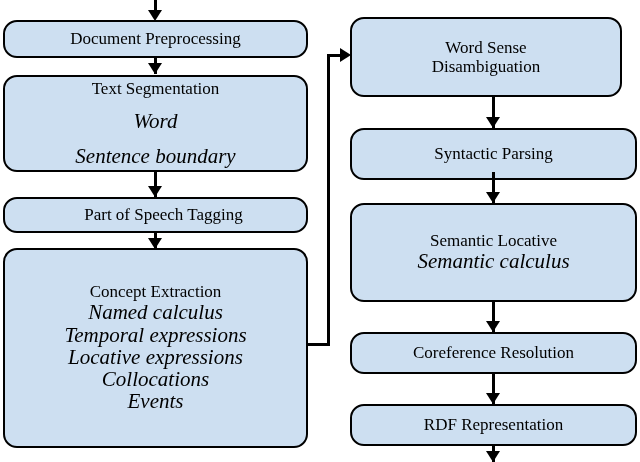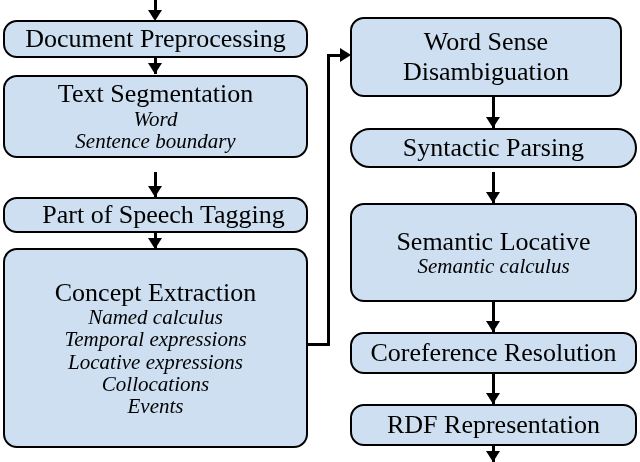--- a/index.html
+++ b/index.html
@@ -23,21 +23,21 @@
     border-radius: 14px;
     display: flex;
     flex-direction: column;
     align-items: center;
     justify-content: center;
     color: #000000;
     text-align: center;
     line-height: 1.06;
   }
   .title {
-    font-size: 26px;
+    font-size: 17px;
     font-style: normal;
     white-space: nowrap;
   }
   .sub {
     font-size: 21px;
     font-style: italic;
     white-space: nowrap;
   }
   .two-line .title {
     line-height: 1.14;
@@ -78,21 +78,21 @@
   <div class="vline" style="left:154px; top:0px; height:14px;"></div>
   <div class="arrow-down" style="left:148px; top:10px;"></div>
 
   <div class="node" style="left:3px; top:20px; width:305px; height:38px;">
     <div class="title">Document Preprocessing</div>
   </div>
 
   <div class="vline" style="left:154px; top:58px; height:16px;"></div>
   <div class="arrow-down" style="left:148px; top:63px;"></div>
 
-  <div class="node" style="left:3px; top:75px; width:305px; height:83px;">
+  <div class="node" style="left:3px; top:75px; width:305px; height:97px;gap:12px;">
     <div class="title">Text Segmentation</div>
     <div class="sub">Word</div>
     <div class="sub">Sentence boundary</div>
   </div>
 
   <div class="vline" style="left:154px; top:172px; height:25px;"></div>
   <div class="arrow-down" style="left:148px; top:186px;"></div>
 
   <div class="node" style="left:3px; top:197px; width:305px; height:36px;padding-left:16px;">
     <div class="title">Part of Speech Tagging</div>
@@ -116,21 +116,21 @@
   <div class="arrow-right" style="left:340px; top:48px;"></div>
 
   <div class="node two-line" style="left:350px; top:17px; width:272px; height:80px;">
     <div class="title">Word Sense</div>
     <div class="title">Disambiguation</div>
   </div>
 
   <div class="vline" style="left:492px; top:97px; height:31px;"></div>
   <div class="arrow-down" style="left:486px; top:117px;"></div>
 
-  <div class="node" style="left:350px; top:128px; width:287px; height:40px;border-radius:20px;">
+  <div class="node" style="left:350px; top:128px; width:287px; height:52px;">
     <div class="title">Syntactic Parsing</div>
   </div>
 
   <div class="vline" style="left:492px; top:172px; height:31px;"></div>
   <div class="arrow-down" style="left:486px; top:192px;"></div>
 
   <div class="node" style="left:350px; top:203px; width:287px; height:99px;">
     <div class="title">Semantic Locative</div>
     <div class="sub">Semantic calculus</div>
   </div>

